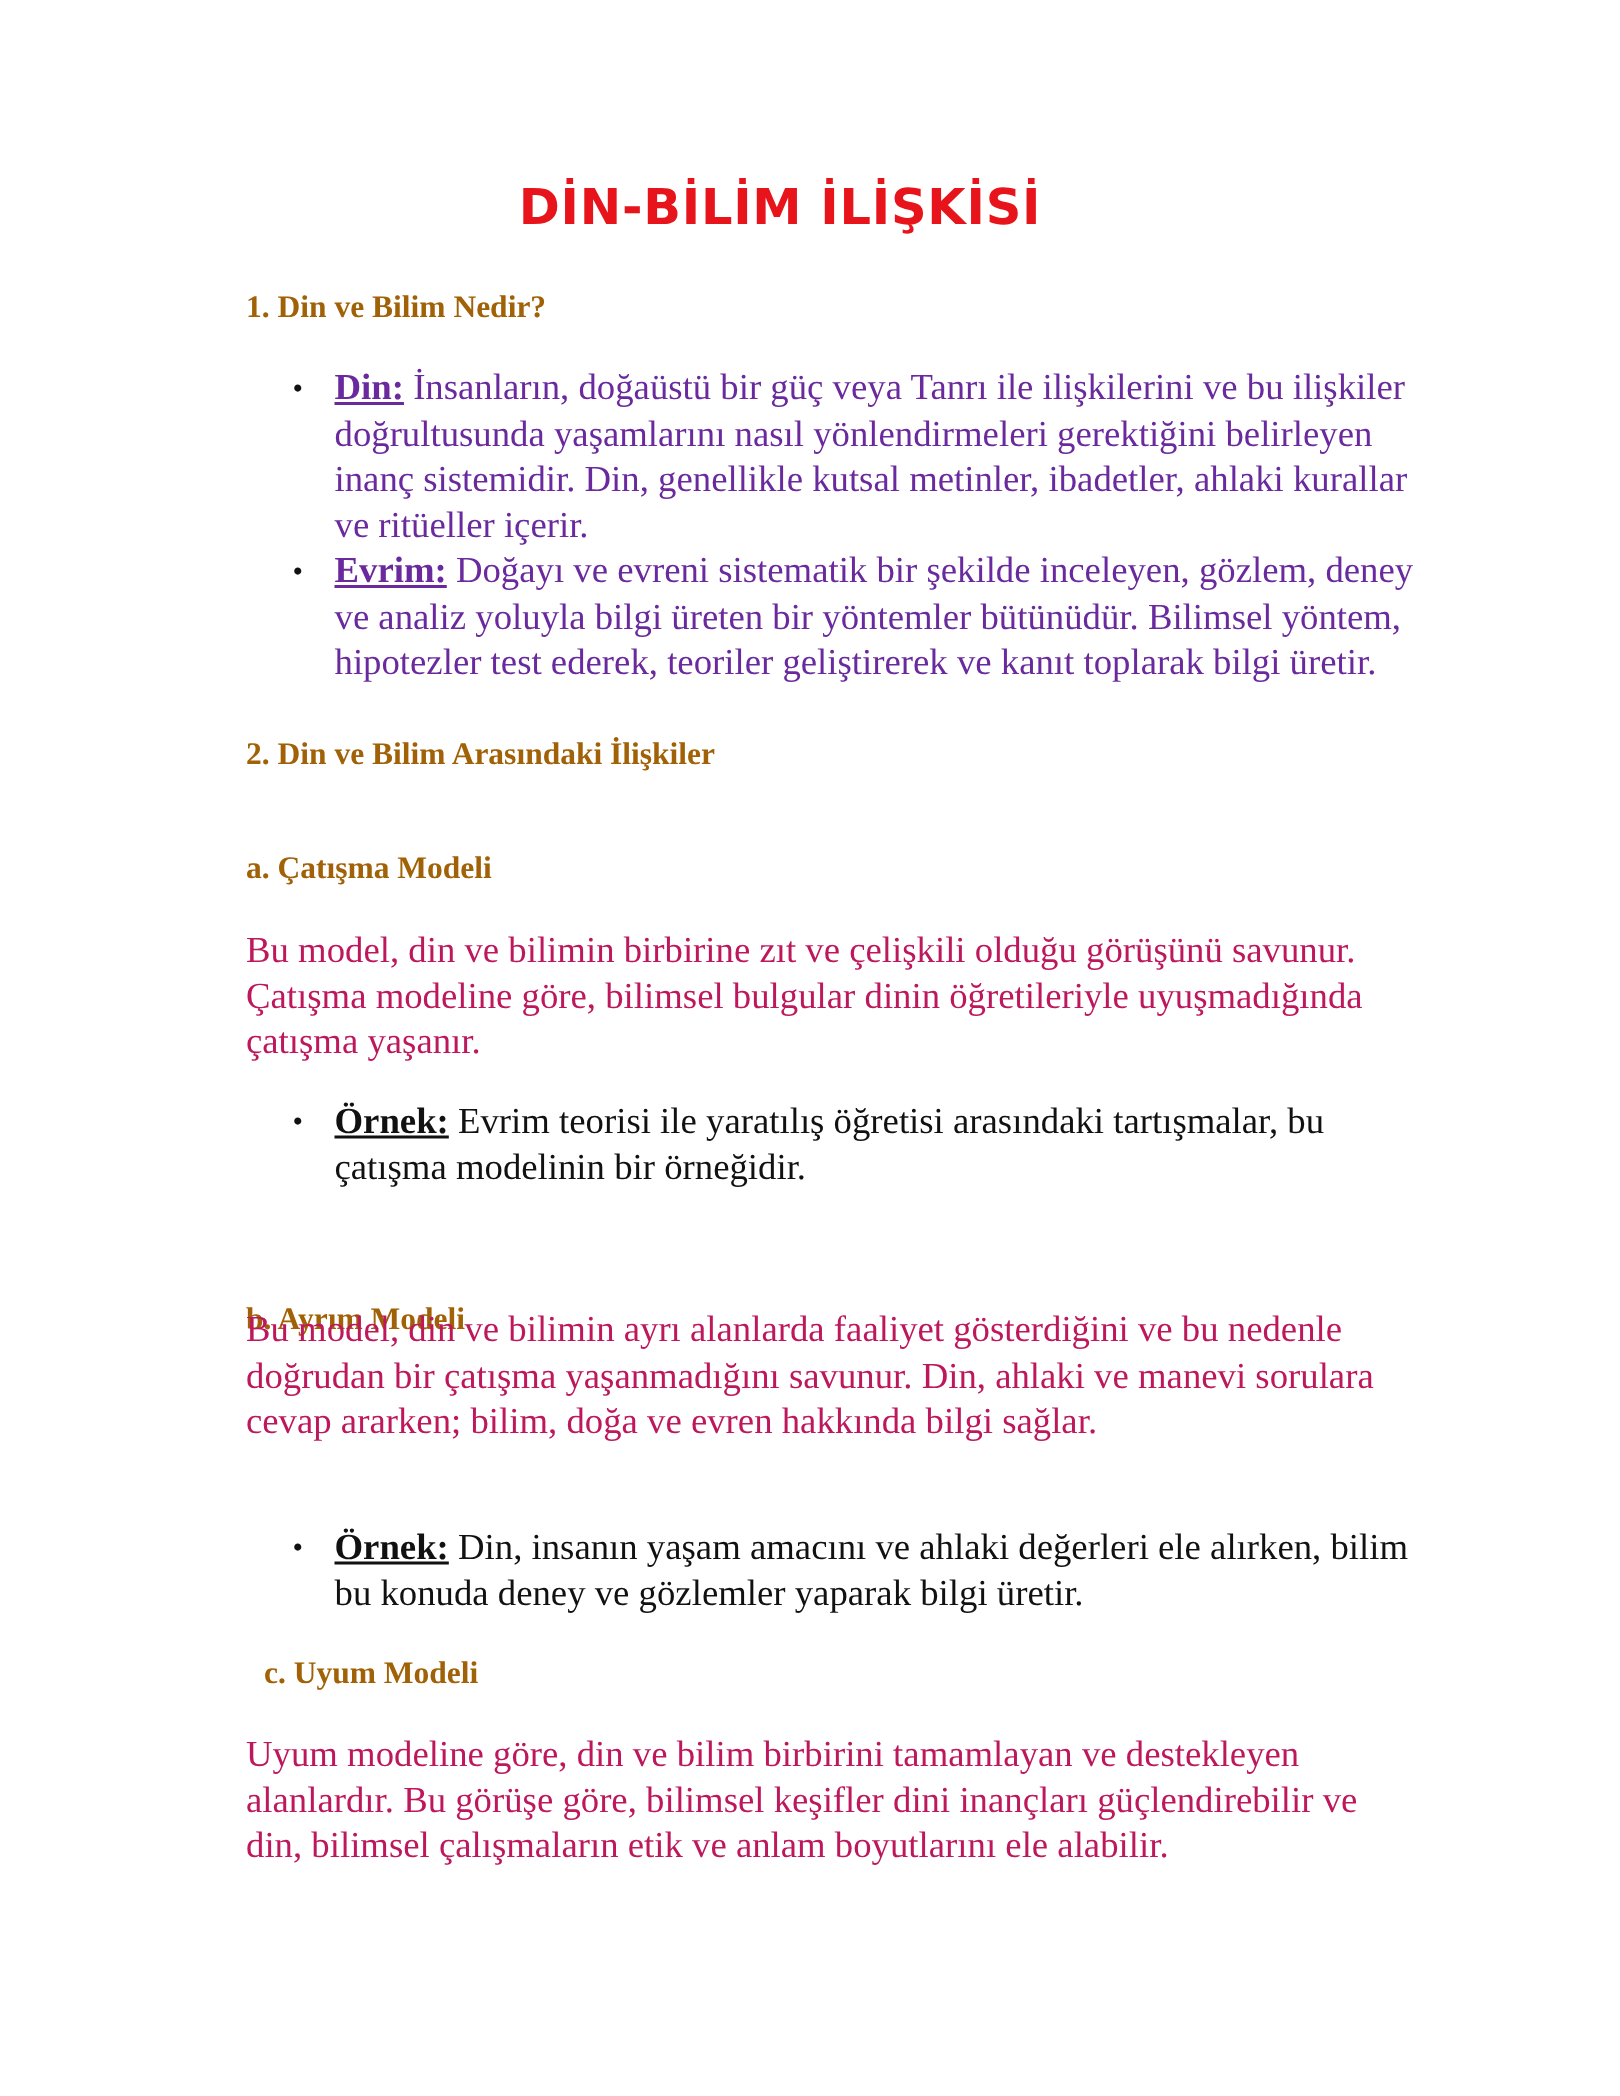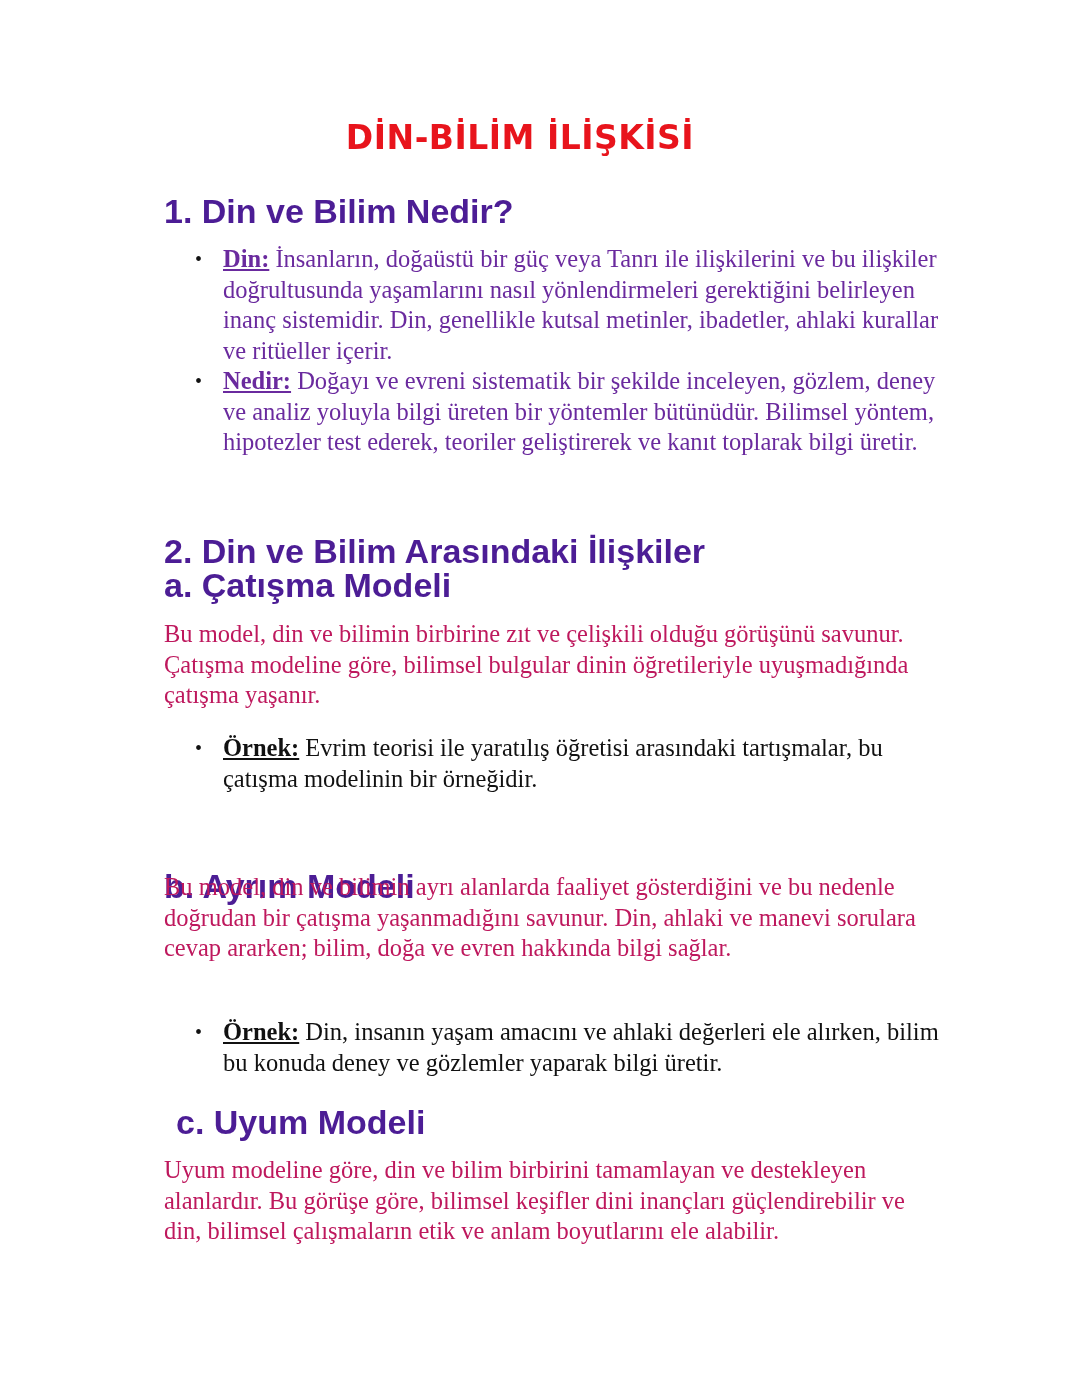--- a/index.html
+++ b/index.html
@@ -5,22 +5,22 @@
     html, body { margin: 0; padding: 0; background: #ffffff; }
     body { width: 1080px; height: 1397px; position: relative; overflow: hidden; }
     .page { position: absolute; left: 0; top: 0; width: 1080px; height: 1391px; }
     .title {
       position: absolute; left: 0; width: 1040px; top: 118px; text-align: center;
       font-family: "DejaVu Sans", sans-serif; font-weight: bold; font-size: 33px;
       color: #e8141c; letter-spacing: 0.5px; margin: 0;
     }
     .h {
       position: absolute; left: 164px; margin: 0;
-      font-family: Liberation Sans, sans-serif; font-weight: bold; font-size: 34px;
-      color: #4c1d95;
+      font-family: Liberation Serif, serif; font-weight: bold; font-size: 21px;
+      color: #a16207;
     }
     .p {
       position: absolute; left: 164px; width: 770px; margin: 0;
       font-family: "Liberation Serif", serif; font-size: 24.5px; line-height: 30.5px;
       color: #be185d;
     }
     .li {
       position: absolute; left: 223px; width: 720px; margin: 0;
       font-family: "Liberation Serif", serif; font-size: 24.5px; line-height: 30.5px;
     }
@@ -40,24 +40,24 @@
 
   <h2 class="h" style="top:192px;">1. Din ve Bilim Nedir?</h2>
 
   <p class="li purple" style="top:244px;">
     <span class="bullet">•</span>
     <b>Din:</b><span> İnsanların, doğaüstü bir güç veya Tanrı ile ilişkilerini ve bu ilişkiler doğrultusunda yaşamlarını nasıl yönlendirmeleri gerektiğini belirleyen inanç sistemidir. Din, genellikle kutsal metinler, ibadetler, ahlaki kurallar ve ritüeller içerir.</span>
   </p>
 
   <p class="li purple" style="top:366px;">
     <span class="bullet">•</span>
-    <b>Nedir:</b><span> Doğayı ve evreni sistematik bir şekilde inceleyen, gözlem, deney ve analiz yoluyla bilgi üreten bir yöntemler bütünüdür. Bilimsel yöntem, hipotezler test ederek, teoriler geliştirerek ve kanıt toplarak bilgi üretir.</span>
+    <b>Evrim:</b><span> Doğayı ve evreni sistematik bir şekilde inceleyen, gözlem, deney ve analiz yoluyla bilgi üreten bir yöntemler bütünüdür. Bilimsel yöntem, hipotezler test ederek, teoriler geliştirerek ve kanıt toplarak bilgi üretir.</span>
   </p>
 
-  <h2 class="h" style="top:532px;text-align:right;">2. Din ve Bilim Arasındaki İlişkiler</h2>
+  <h2 class="h" style="top:490px;text-align:right;">2. Din ve Bilim Arasındaki İlişkiler</h2>
 
   <h3 class="h" style="top:566px;text-align:center;">a. Çatışma Modeli</h3>
   <p class="p" style="top:619px;">Bu model, din ve bilimin birbirine zıt ve çelişkili olduğu görüşünü savunur. Çatışma modeline göre, bilimsel bulgular dinin öğretileriyle uyuşmadığında çatışma yaşanır.</p>
   <p class="li black" style="top:733px;">
     <span class="bullet">•</span>
     <b>Örnek:</b><span> Evrim teorisi ile yaratılış öğretisi arasındaki tartışmalar, bu çatışma modelinin bir örneğidir.</span>
   </p>
 
   <h3 class="h" style="top:819px;margin-top:48px;">b. Ayrım Modeli</h3>
   <p class="p" style="top:872px;">Bu model, din ve bilimin ayrı alanlarda faaliyet gösterdiğini ve bu nedenle doğrudan bir çatışma yaşanmadığını savunur. Din, ahlaki ve manevi sorulara cevap ararken; bilim, doğa ve evren hakkında bilgi sağlar.</p>

